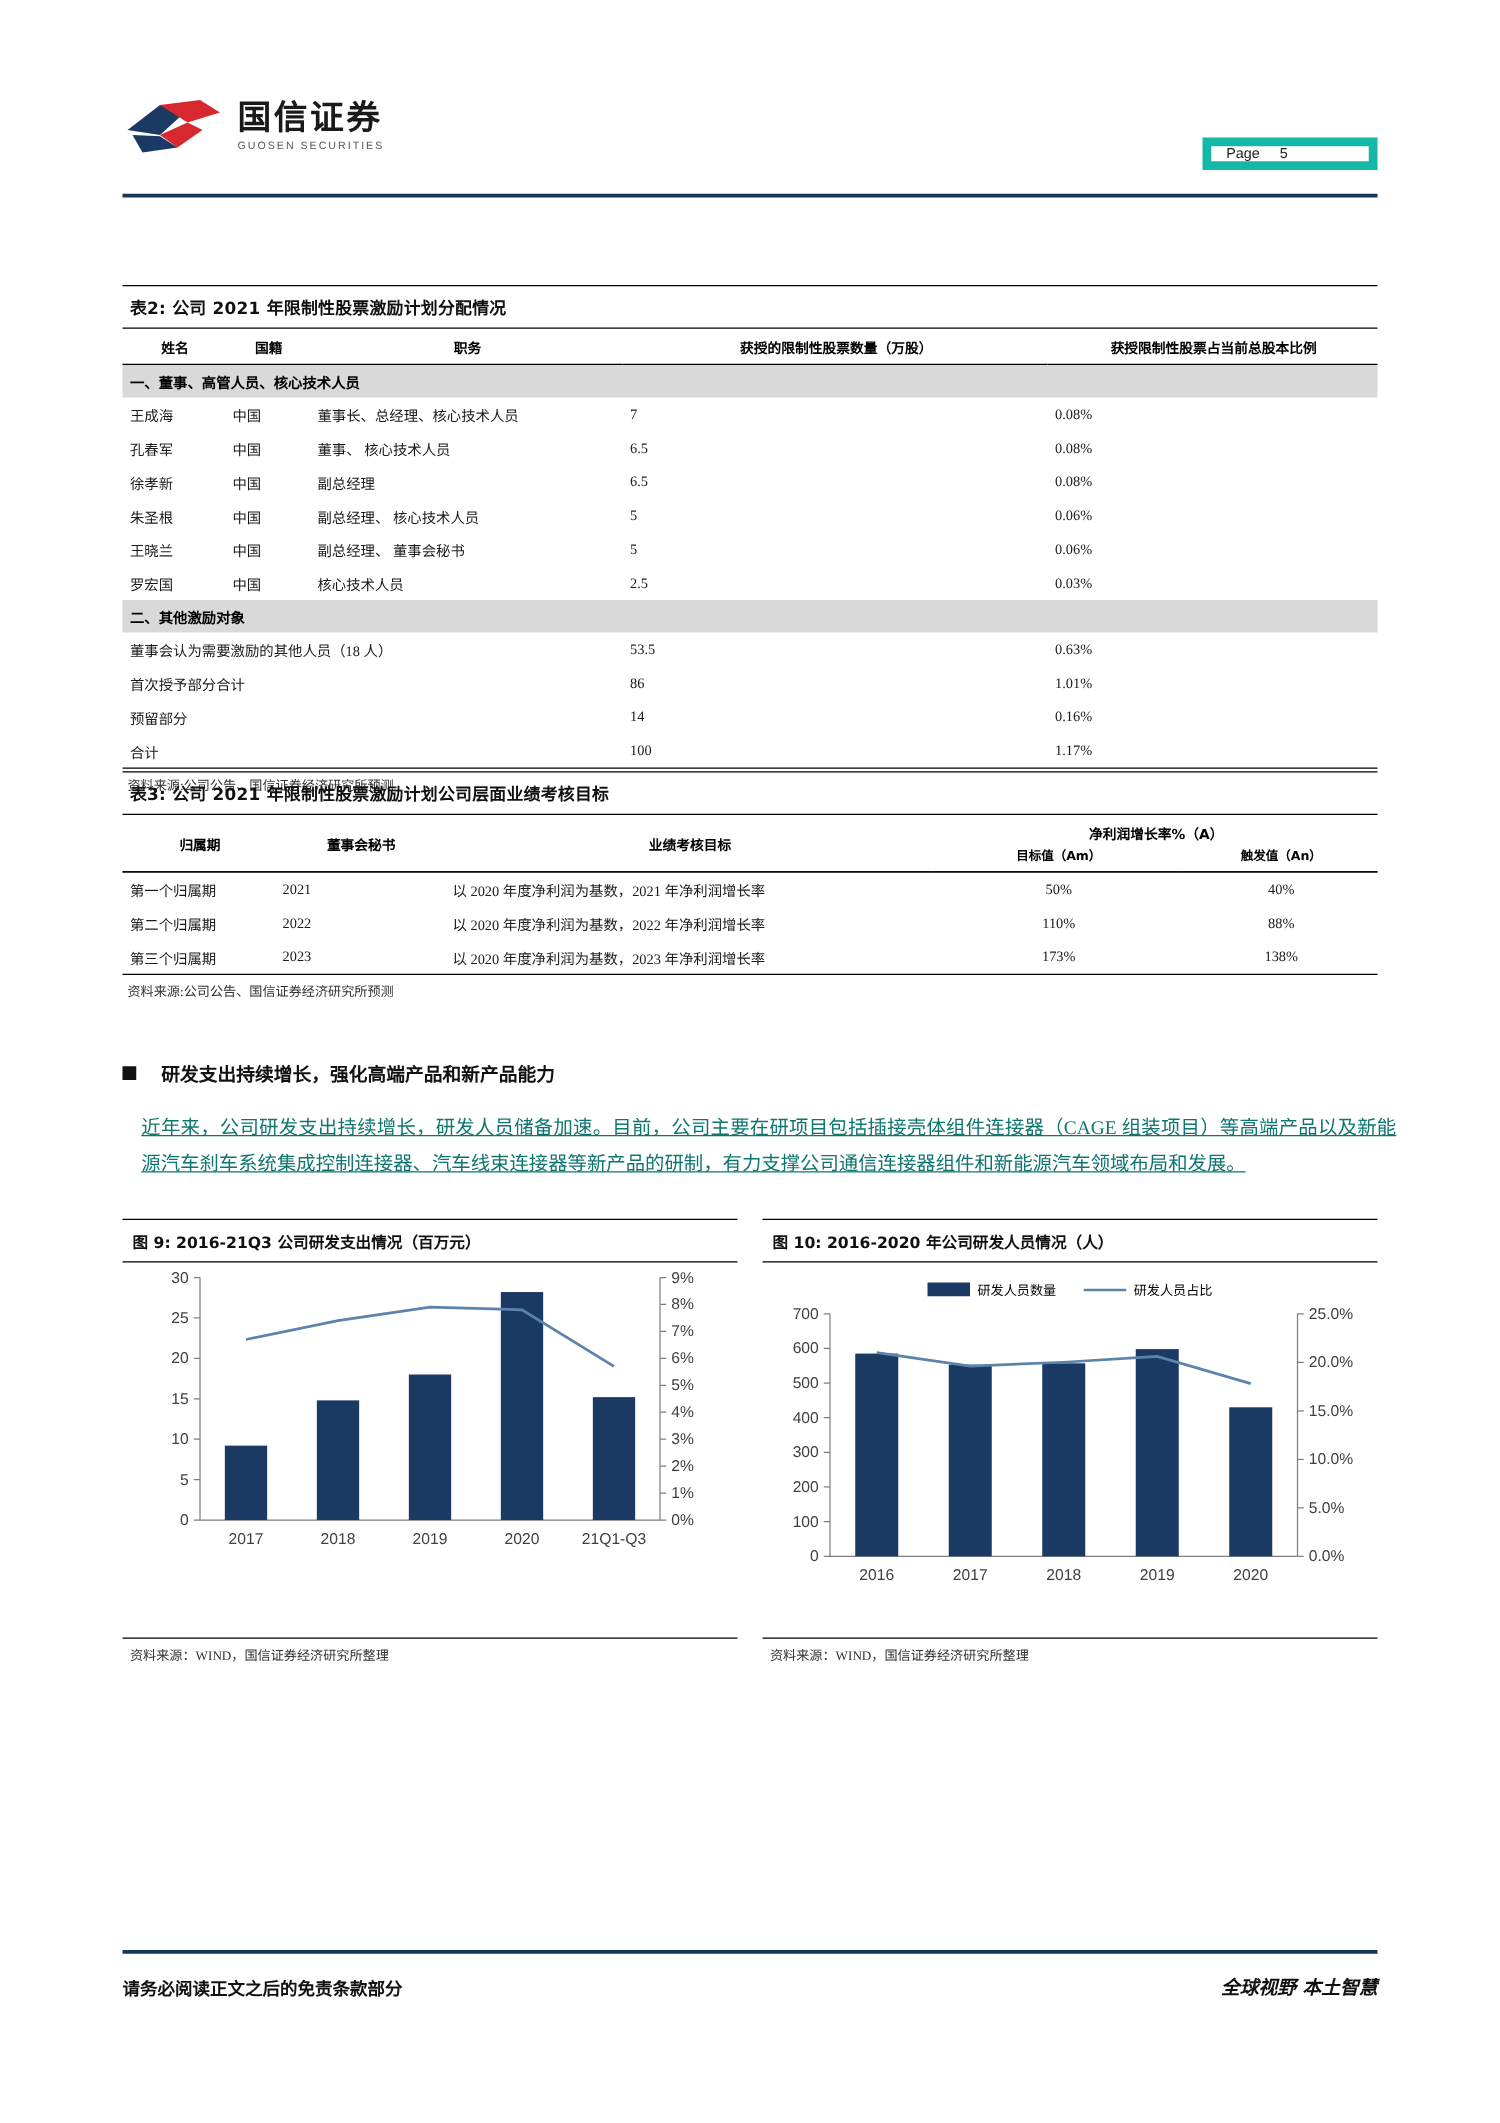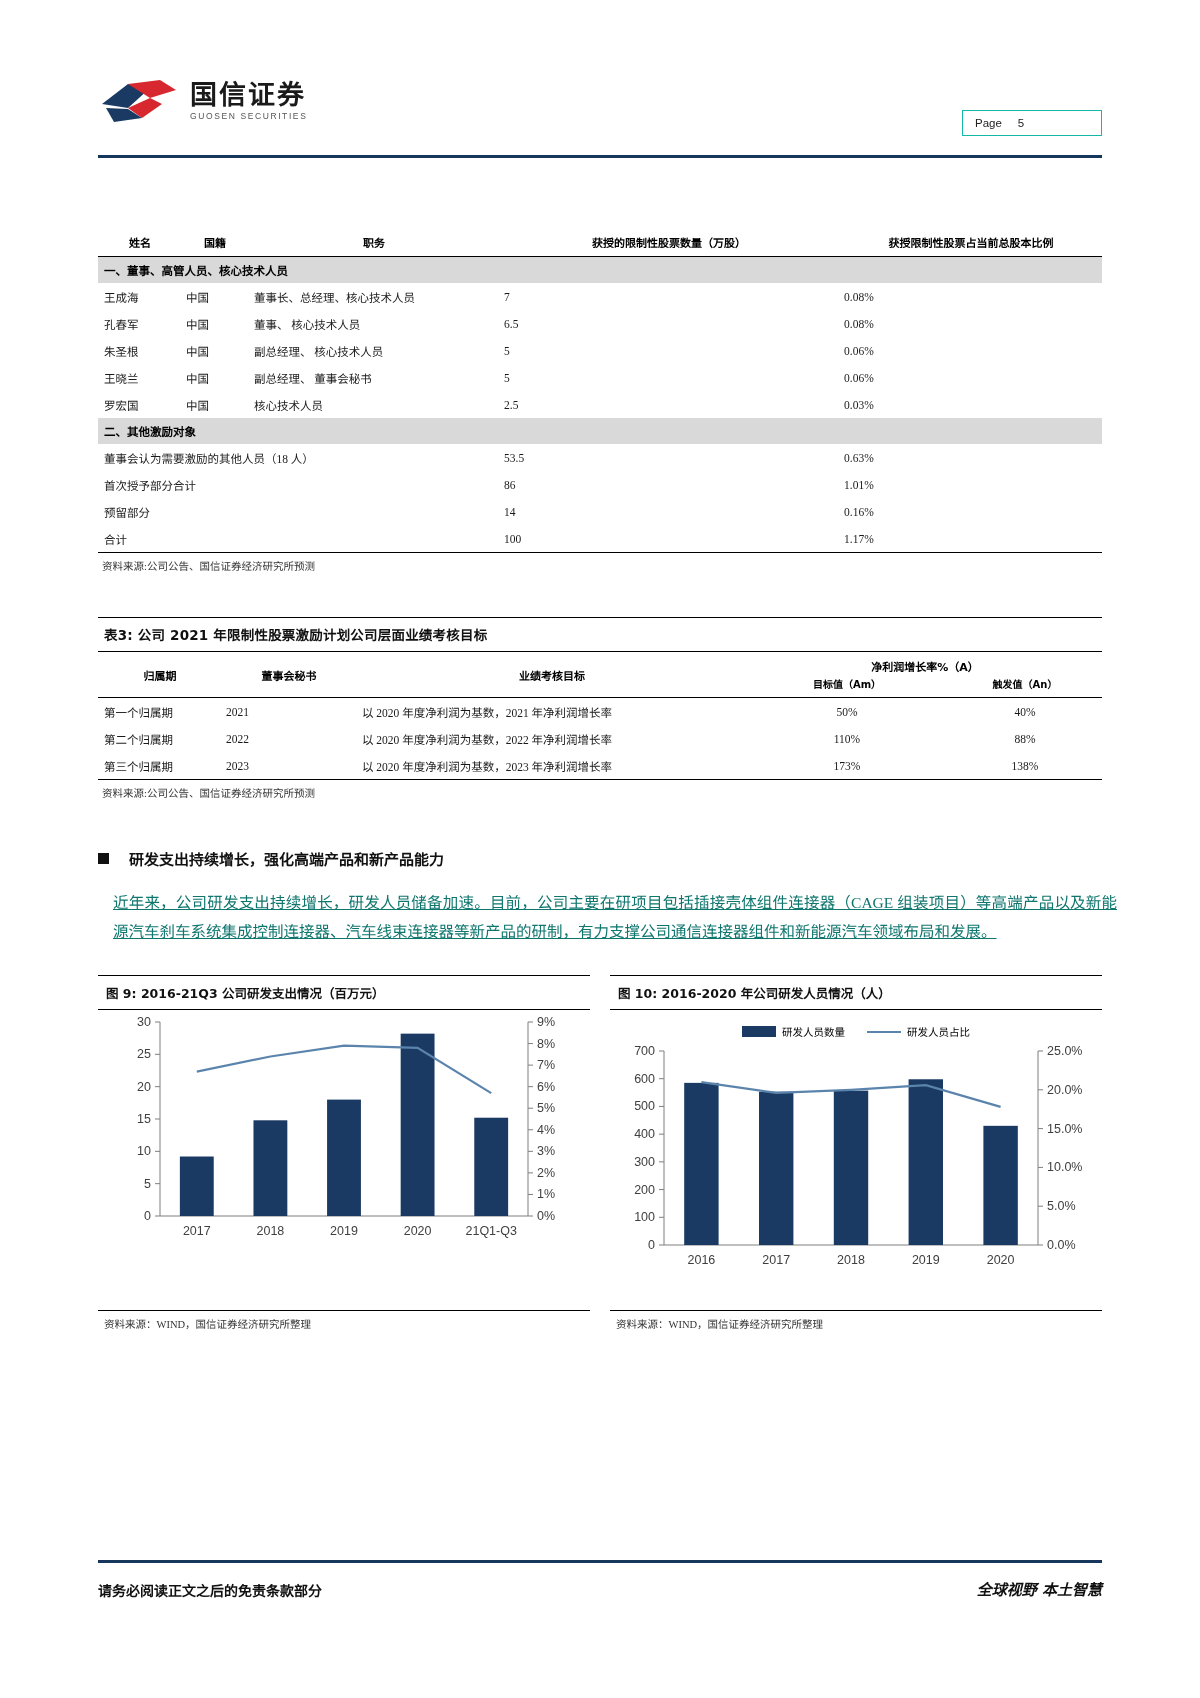--- a/index.html
+++ b/index.html
@@ -16,21 +16,21 @@
   
   .header{position:absolute;top:0;left:0;width:1200px;height:160px;}
   .logo-wrap{position:absolute;left:98px;top:78px;display:flex;align-items:center;gap:10px;}
   .logo-mark{width:82px;height:46px;position:relative;}
   .logo-text{display:flex;flex-direction:column;line-height:1;}
   .logo-cn{font-family:"DejaVu Sans", sans-serif;font-weight:bold;font-size:27px;letter-spacing:2px;color:#1a1a1a;}
   .logo-en{font-family:"Liberation Sans", sans-serif;font-size:8.5px;letter-spacing:1.6px;color:#555;margin-top:4px;}
   .page-badge{
     position:absolute;right:98px;top:110px;
     width:140px;height:26px;
-    border:1px solid #14b8a6;
+    border:7px solid #14b8a6;
     display:flex;align-items:center;
     font-family:"Liberation Sans", sans-serif;font-size:11.5px;color:#222;
     padding-left:12px;box-sizing:border-box;text-align:center;
   }
   .page-badge .num{margin-left:16px;}
   .header-rule{position:absolute;left:98px;top:155px;width:1004px;height:3px;background:#16365c;}
 
   
   .tbl-block{position:absolute;left:98px;width:1004px;}
   .tbl-title{
@@ -138,20 +138,21 @@
       </div>
     </div>
     <div class="page-badge">
       <span>Page</span>
       <span class="num">5</span>
     </div>
     <div class="header-rule"></div>
   </div>
 
   <div class="tbl-block" style="top:228px;">
+    <div class="tbl-title">表2: 公司 2021 年限制性股票激励计划分配情况</div>
     <table class="rep">
       <thead>
         <tr>
           <th style="width:72px">姓名</th>
           <th style="width:58px">国籍</th>
           <th style="width:240px">职务</th>
           <th style="width:330px">获授的限制性股票数量（万股）</th>
           <th>获授限制性股票占当前总股本比例</th>
         </tr>
       </thead>
@@ -163,20 +164,27 @@
           <td>王成海</td>
           <td>中国</td>
           <td>董事长、总经理、核心技术人员</td>
           <td>7</td>
           <td>0.08%</td>
         </tr>
         <tr>
           <td>孔春军</td>
           <td>中国</td>
           <td>董事、 核心技术人员</td>
+          <td>6.5</td>
+          <td>0.08%</td>
+        </tr>
+        <tr>
+          <td>徐孝新</td>
+          <td>中国</td>
+          <td>副总经理</td>
           <td>6.5</td>
           <td>0.08%</td>
         </tr>
         <tr>
           <td>朱圣根</td>
           <td>中国</td>
           <td>副总经理、 核心技术人员</td>
           <td>5</td>
           <td>0.06%</td>
         </tr>

